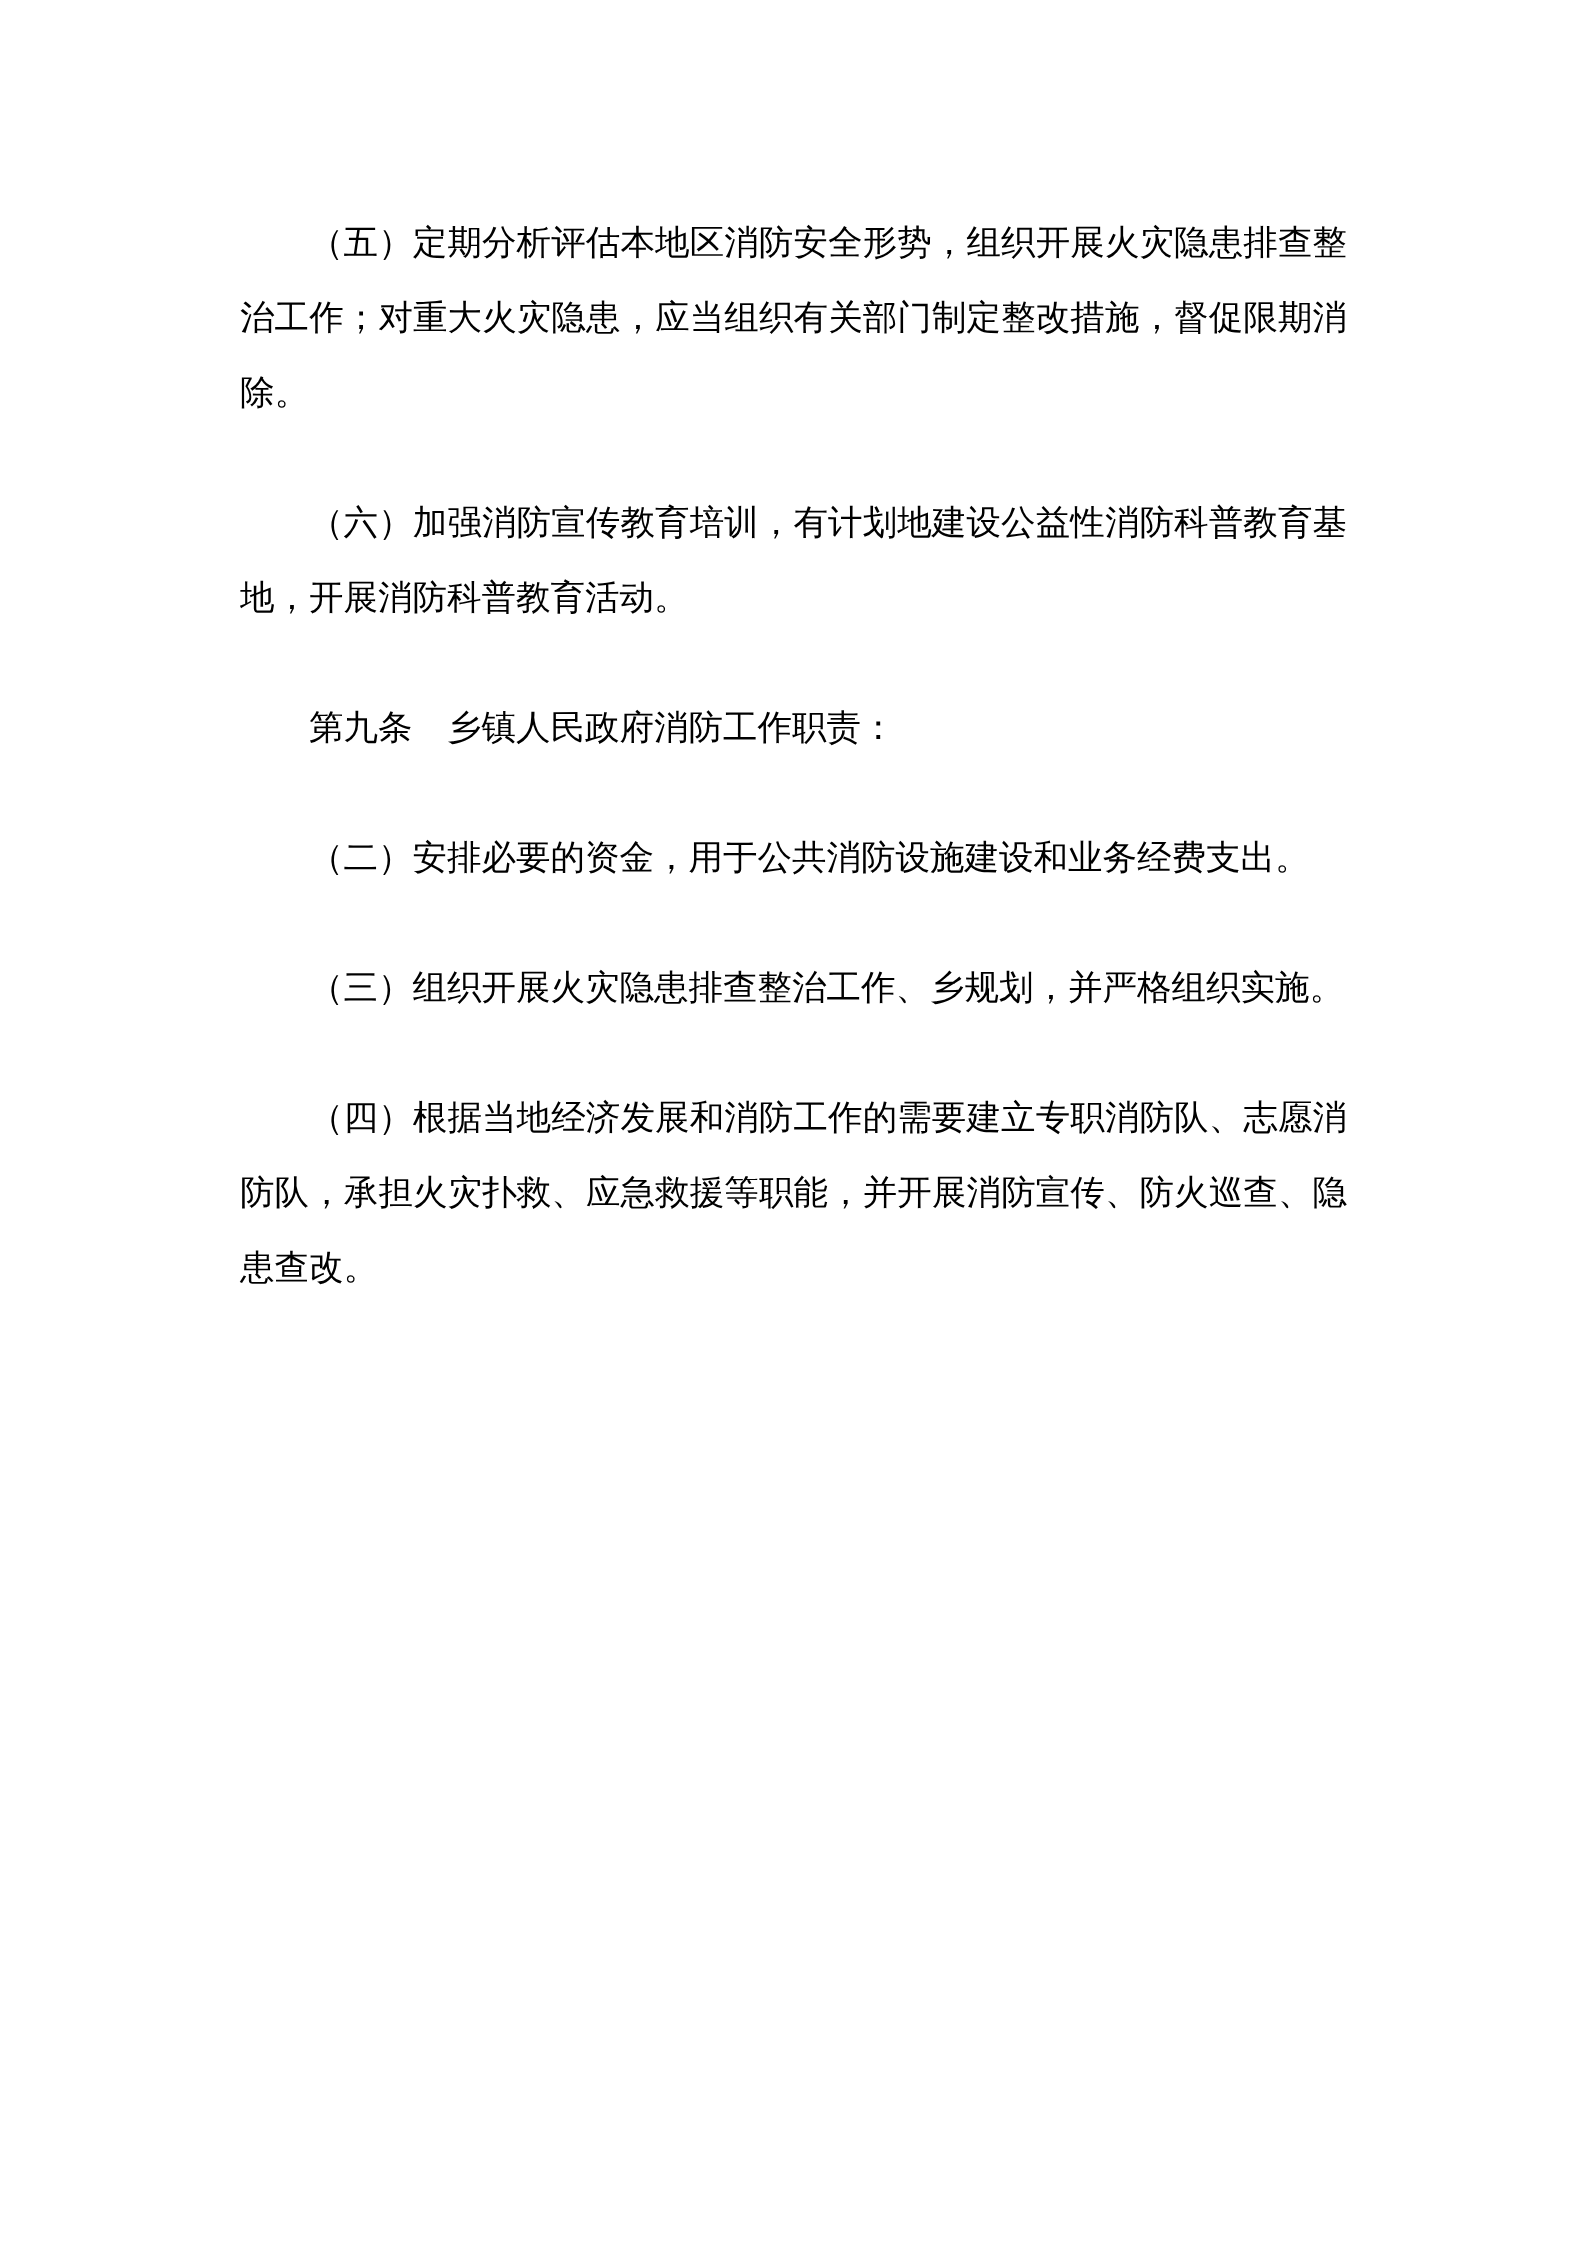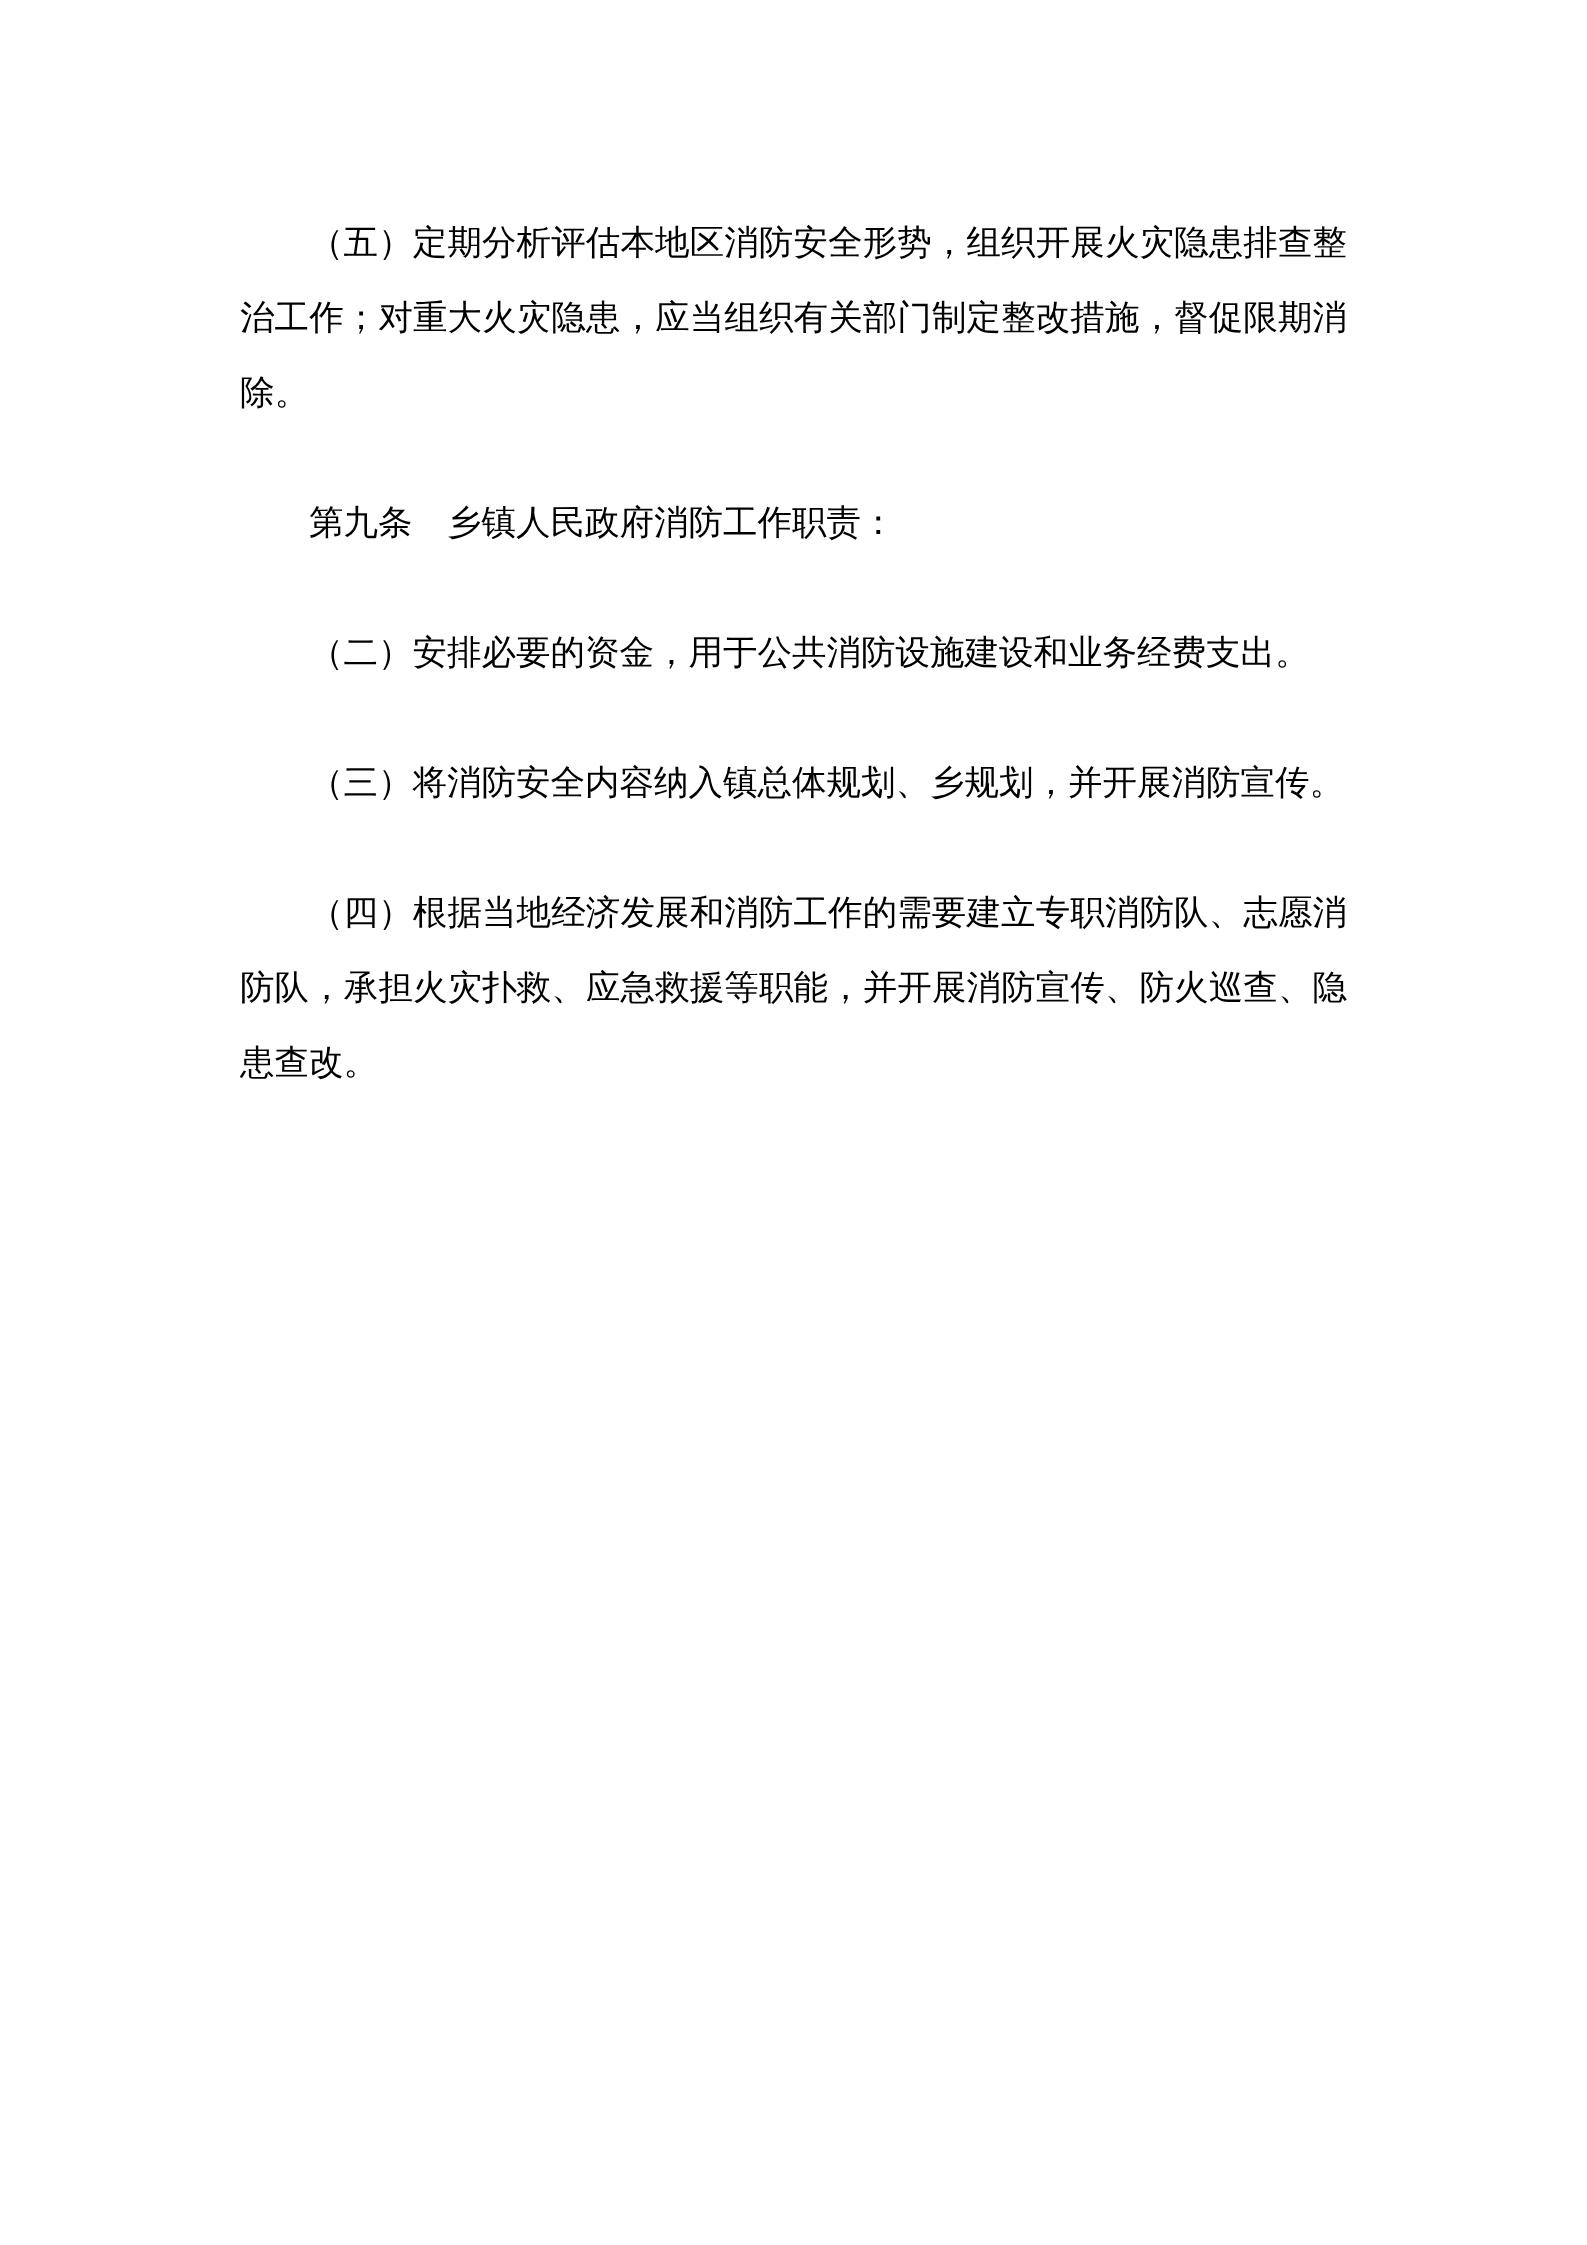--- a/index.html
+++ b/index.html
@@ -38,26 +38,27 @@
   }
 </style>
 </head>
 <body>
 
 <div class="page">
   <div class="content">
 
     <p class="para">（五）定期分析评估本地区消防安全形势，组织开展火灾隐患排查整治工作；对重大火灾隐患，应当组织有关部门制定整改措施，督促限期消除。</p>
 
+    <p class="para">（六）加强消防宣传教育培训，有计划地建设公益性消防科普教育基地，开展消防科普教育活动。</p>
 
 
     <p class="para"><span class="article-term">第九条</span><span>　乡镇人民政府消防工作职责：</span></p>
 
 
     <p class="para">（二）安排必要的资金，用于公共消防设施建设和业务经费支出。</p>
 
-    <p class="para">（三）将消防安全内容纳入镇总体规划、乡规划，并开展消防宣传。</p>
+    <p class="para">（三）组织开展火灾隐患排查整治工作、乡规划，并严格组织实施。</p>
 
     <p class="para">（四）根据当地经济发展和消防工作的需要建立专职消防队、志愿消防队，承担火灾扑救、应急救援等职能，并开展消防宣传、防火巡查、隐患查改。</p>
 
 
   </div>
 </div>
 
 </body></html>

